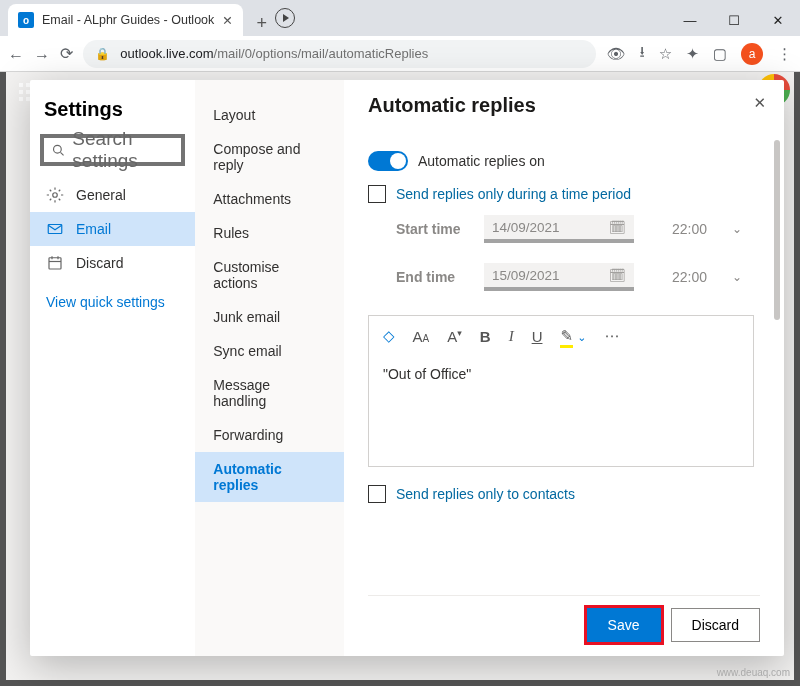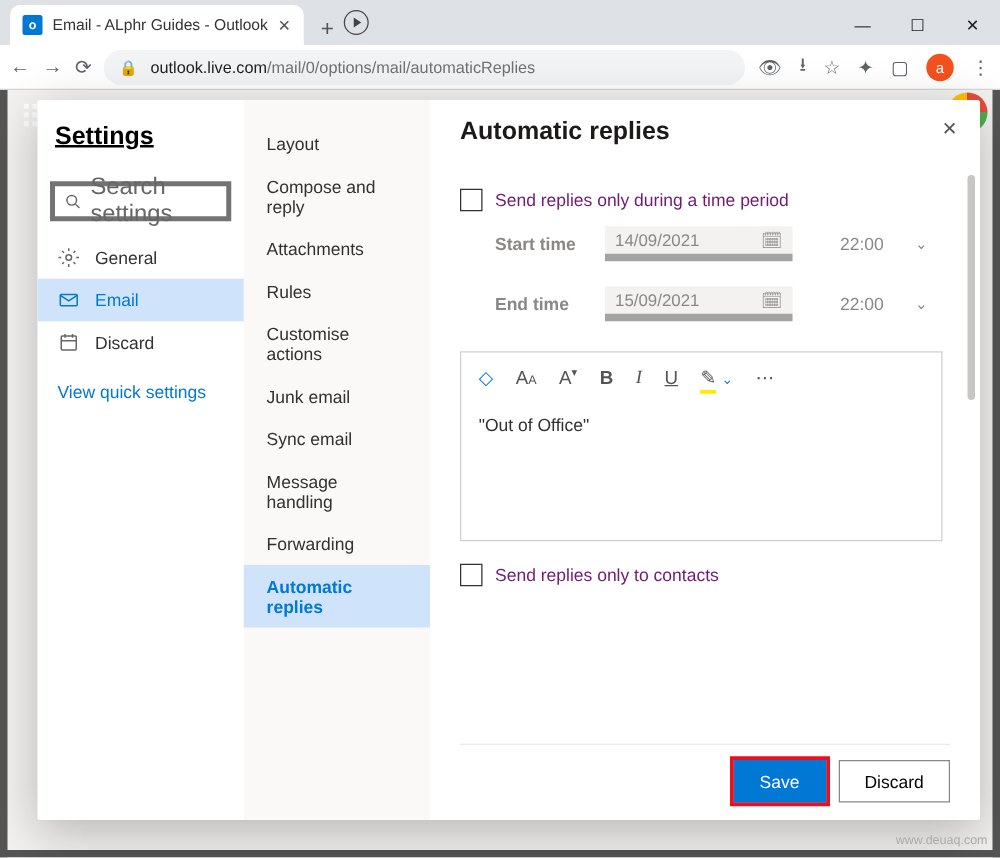--- a/index.html
+++ b/index.html
@@ -24,43 +24,43 @@
   .avatar { width:22px; height:22px; border-radius:50%; background:#f4511e; color:#fff; font-size:12px; display:flex; align-items:center; justify-content:center;}
   
   .page { position:relative; height:614px; background:#f3f2f1; border:6px solid #555; border-top-width:0; }
   .waffle { position:absolute; left:8px; top:6px; width:28px; height:28px; display:grid; grid-template-columns:repeat(3,4px); grid-template-rows:repeat(3,4px); gap:3px; align-content:center; justify-content:center;}
   .waffle div{ background:#fff; width:4px; height:4px;}
   .meet-circle{ position:absolute; right:4px; top:2px; width:32px; height:32px; border-radius:50%; background:conic-gradient(#e74c3c 0 90deg,#4caf50 90deg 180deg,#2196f3 180deg 270deg,#ffc107 270deg 360deg); display:flex; align-items:center; justify-content:center;}
   .meet-circle::after{content:""; width:14px;height:14px;background:#fff;border-radius:50%;}
   
   .dialog { position:absolute; left:24px; top:8px; right:10px; bottom:24px; background:#fff; box-shadow:0 10px 40px rgba(0,0,0,.25); display:flex; border-radius:2px; overflow:hidden;}
   .col-left { width:200px; padding:14px 0 0 0; }
-  .col-left h1 { font-size:20px; font-weight:600; margin:4px 14px 24px;text-decoration:underline; }
+  .col-left h1 { font-size:20px; font-weight:600; margin:4px 14px 13px; }
   .search { margin:0 10px 12px; height:32px; border:4px solid #737373; display:flex; align-items:center; padding:0 8px; gap:8px; font-size:19px; color:#666;}
   .catlist { list-style:none; margin:0; padding:0;}
   .catlist li { display:flex; align-items:center; gap:12px; padding:8px 16px; font-size:14px; color:#323130; cursor:pointer;}
   .catlist li.active { background:#cfe4fa; color:#0078d4; }
   .catlist li svg,.catlist li .ico{ width:18px; height:18px; flex:0 0 18px;}
   .quick { color:#0078d4; font-size:14px; padding:14px 16px; }
   .col-mid { width:180px; background:#faf9f8; padding-top:18px;}
   .midlist { list-style:none; margin:0; padding:0;}
   .midlist li { padding:9px 18px; font-size:14px; color:#323130; cursor:pointer;}
   .midlist li.active { background:#cfe4fa; color:#0078d4; font-weight:600;}
   .col-right { flex:1; position:relative; display:flex; flex-direction:column; padding:14px 24px 14px 24px;}
   .close-btn { position:absolute; right:18px; top:14px; font-size:15px; color:#555; }
   .col-right h2 { font-size:20px; font-weight:600; margin:0 0 20px 0; color:#1b1a19;}
   .inner { flex:1; overflow:auto; padding-right:6px; padding-top:14px;}
   .toggle-row{ display:flex; align-items:center; gap:10px; font-size:14px; color:#323130; margin-bottom:14px;}
   .toggle { width:40px; height:20px; background:#0078d4; border-radius:10px; position:relative;}
   .toggle::after{ content:""; position:absolute; right:2px; top:2px; width:16px; height:16px; border-radius:50%; background:#fff;}
-  .check-row{ display:flex; align-items:center; gap:10px; font-size:14px; color:#701a75; margin-bottom:12px;}
+  .check-row{ display:flex; align-items:center; gap:10px; font-size:14px; color:#0369a1; margin-bottom:12px;}
   .checkbox { width:18px; height:18px; border:1.5px solid #323130; }
   .time-grid { display:grid; grid-template-columns:80px 150px 22px 52px 22px; align-items:center; gap:8px; margin-left:28px; color:#8a8886; font-size:14px;}
   .time-label{ font-weight:600; color:#8a8886;}
-  .datebox{ height:28px; border-bottom:6px solid #a3a3a3; background:#f3f2f1; display:flex; align-items:center; padding:0 8px; font-size:13.5px; color:#8a8886; justify-content:space-between;}
+  .datebox{ height:28px; border-bottom:4px solid #a3a3a3; background:#f3f2f1; display:flex; align-items:center; padding:0 8px; font-size:13.5px; color:#8a8886; justify-content:space-between;}
   .chev{ color:#8a8886; font-size:12px;}
   .editor { margin-top:24px; border:1px solid #d2d0ce; }
   .toolbar { height:40px; display:flex; align-items:center; gap:18px; padding:0 14px; color:#555; font-size:15px;}
   .toolbar .bold{font-weight:700;}
   .toolbar .ital{font-style:italic; font-family:Georgia,serif;}
   .toolbar .under{text-decoration:underline;}
   .hl { border-bottom:3px solid #ffeb00; padding-bottom:1px;}
   .editor-body { min-height:110px; padding:10px 14px 20px 14px; font-size:14px; color:#323130;}
   .footer { display:flex; justify-content:flex-end; gap:10px; padding-top:12px; border-top:1px solid #edebe9; margin-top:8px;}
   .btn { height:34px; padding:0 20px; font-size:14px; border:1px solid #8a8886; background:#fff; display:flex; align-items:center; cursor:pointer;}
@@ -177,20 +177,24 @@
     </div>
 
     <div class="col-right">
       <div class="close-btn">✕</div>
       <h2>Automatic replies</h2>
       <div class="scrollbar">
           <div class="thumb"></div>
         </div>
 
       <div class="inner">
+        <div class="toggle-row">
+          <div class="toggle"></div>
+          <span>Automatic replies on</span>
+        </div>
         <div class="check-row">
           <div class="checkbox"></div>
           <span>Send replies only during a time period</span>
         </div>
         <div class="time-grid">
           <span class="time-label">Start time</span>
           <div class="datebox">
               <span>14/09/2021</span>
               <span>🗓</span>
             </div>

